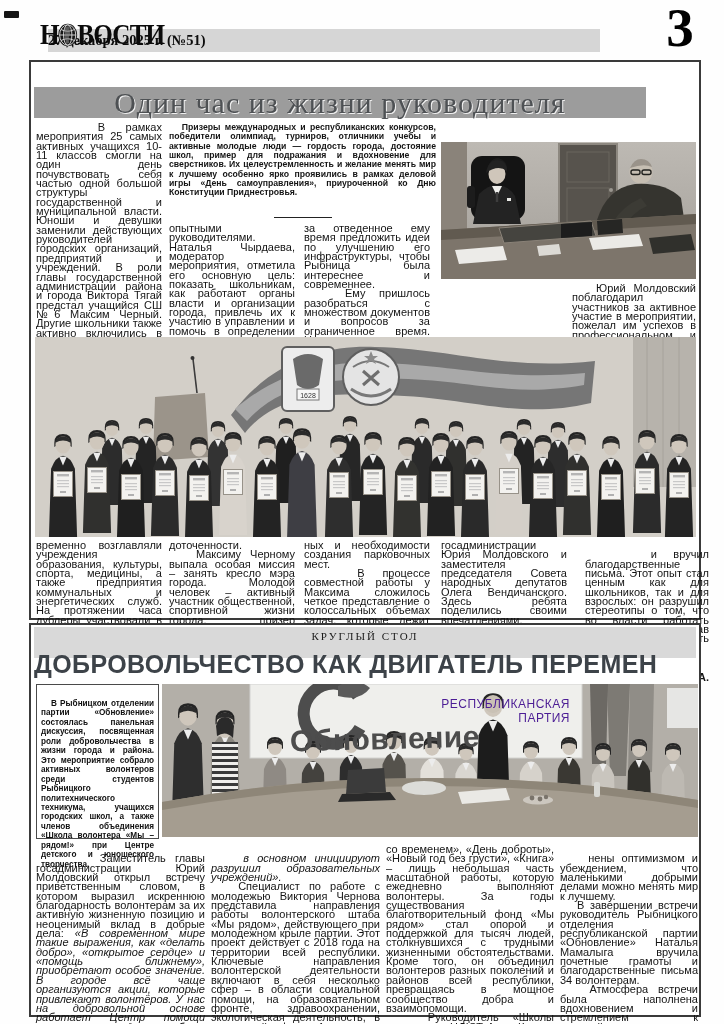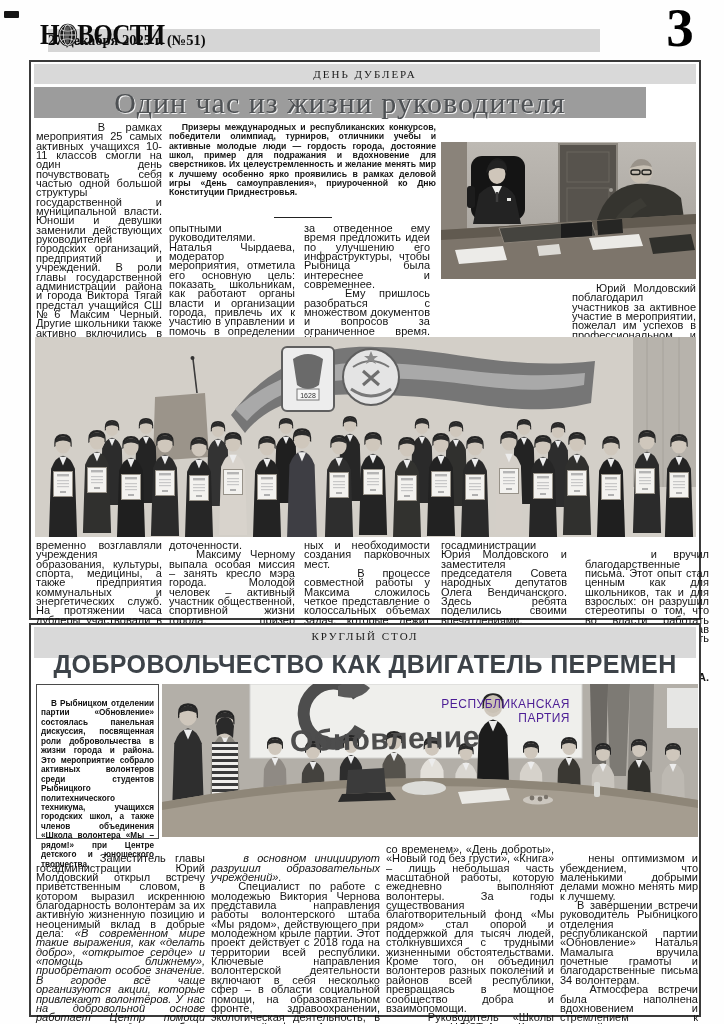--- a/index.html
+++ b/index.html
@@ -17,21 +17,21 @@
   .masthead svg{margin:2px -1px 0 -1px;}
   .page-num{left:652px;top:-2px;width:56px;text-align:center;font-family:"Liberation Serif",serif;
             font-weight:bold;font-size:55px;line-height:60px;color:#000;}
   
   .art-box{border:2px solid #3a3a3a;background:#fff;box-sizing:border-box;}
   .kicker{background:#d9d9d9;text-align:center;font-family:"Liberation Serif",serif;
           font-size:11px;letter-spacing:2px;color:#1b1b1b;}
   .a1-title{background:#9c9c9c;text-align:center;font-family:"Liberation Serif",serif;
             font-size:30px;line-height:31px;letter-spacing:1px;color:#4e5154;
             text-shadow:1px 1px 0 rgba(255,255,255,.85);}
-  .a2-title{text-align:center;font-weight:bold;font-size:25px;line-height:30px;
+  .a2-title{font-weight:bold;font-size:25px;line-height:30px;
             letter-spacing:.4px;color:#3d4349;}
   
   .col{font-size:11px;line-height:9.35px;text-align:justify;white-space:pre-wrap;color:#141414;}
   .lead{font-weight:bold;font-size:8.7px;line-height:9.35px;}
   .intro-box{border:1.5px solid #4a4a4a;padding:14px 4px;box-sizing:border-box;
              font-weight:bold;font-size:8.2px;line-height:9.45px;text-align:justify;
              white-space:pre-wrap;color:#101010;}
   .byline{font-weight:bold;text-align:right;margin-top:1px;}
   .ital{font-style:italic;}
   .rule{background:#222;}
@@ -82,23 +82,20 @@
       <path d="M4 6.5 Q12 10 20 6.5" fill="none" stroke="#dcdcdc" stroke-width="1"></path>
       <path d="M4 17.5 Q12 14 20 17.5" fill="none" stroke="#dcdcdc" stroke-width="1"></path>
       <path d="M7 4 Q10 9 8 14 Q11 18 9 21 L14 20 Q12 15 15 11 Q13 7 15 3 Z" fill="#8f8f8f" opacity=".55"></path>
     </svg>
     <span>ВОСТИ</span>
   </div>
   <div class="abs page-num">3</div>
 
   <div class="abs art-box" style="left:29px;top:60px;width:672px;height:560px;"></div>
 
-  <div class="abs kicker" style="left:34px;top:64px;width:662px;height:20px;line-height:20px;">
-    <span>ДЕНЬ ДУБЛЕРА</span>
-  </div>
 
   <div class="abs a1-title" style="left:34px;top:87px;width:612px;height:31px;">
     <span>Один час из жизни руководителя</span>
   </div>
 
   <div class="abs col" style="left:36px;top:123px;width:126px;">   В рамках мероприятия 25 самых активных учащихся 10-11 классов смогли на один день почувствовать себя частью одной большой структуры государственной и муниципальной власти. Юноши и девушки заменили действующих руководителей городских организаций, предприятий и учреждений. В роли главы государственной администрации района и города Виктора Тягай предстал учащийся СШ №6 Максим Черный. Другие школьники также активно включились в работу государственных органов: изучали текущую ситуацию в городе, принимали участие в обсуждениях и высказывали свои идеи. Старшеклассники</div>
 
   <div class="abs col lead" style="left:169px;top:123px;width:267px;">   Призеры международных и республиканских конкурсов, победители олимпиад, турниров, отличники учебы и активные молодые люди — гордость города, достояние школ, пример для подражания и вдохновение для сверстников. Их целеустремленность и желание менять мир к лучшему особенно ярко проявились в рамках деловой игры «День самоуправления», приуроченной ко Дню Конституции Приднестровья.</div>
 
   <div class="abs rule" style="left:274px;top:217px;width:58px;height:1px;"></div>

